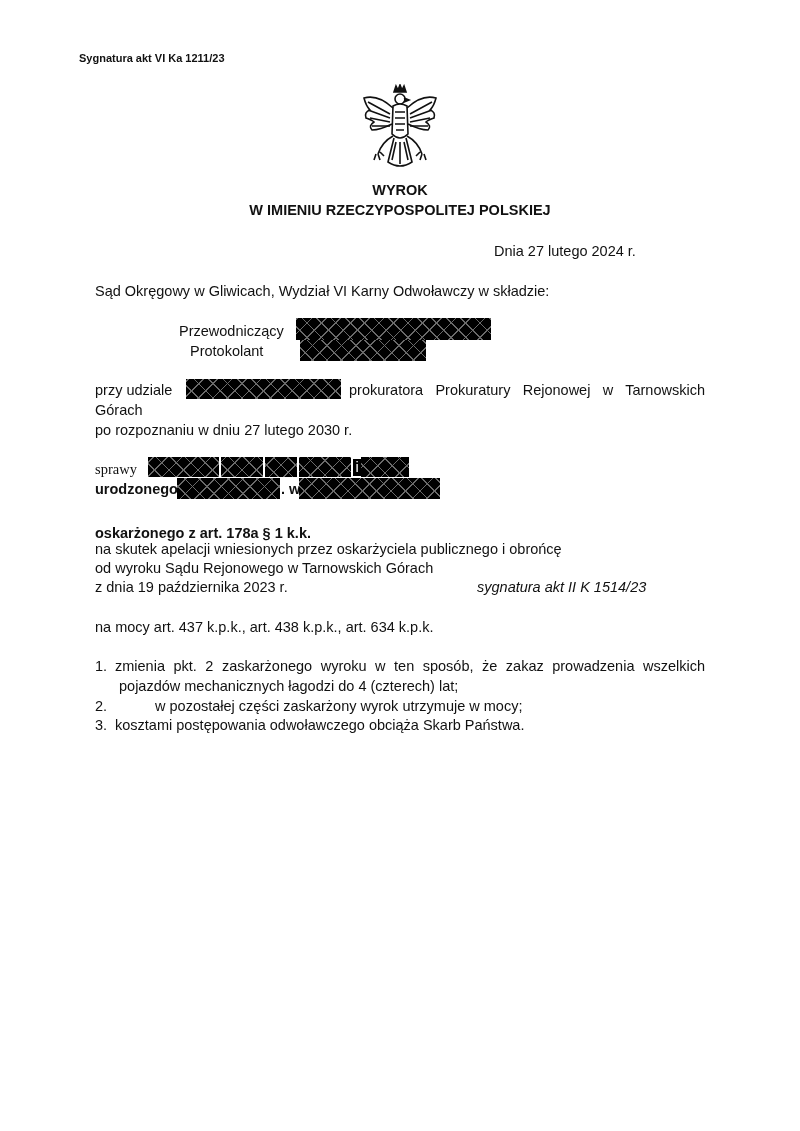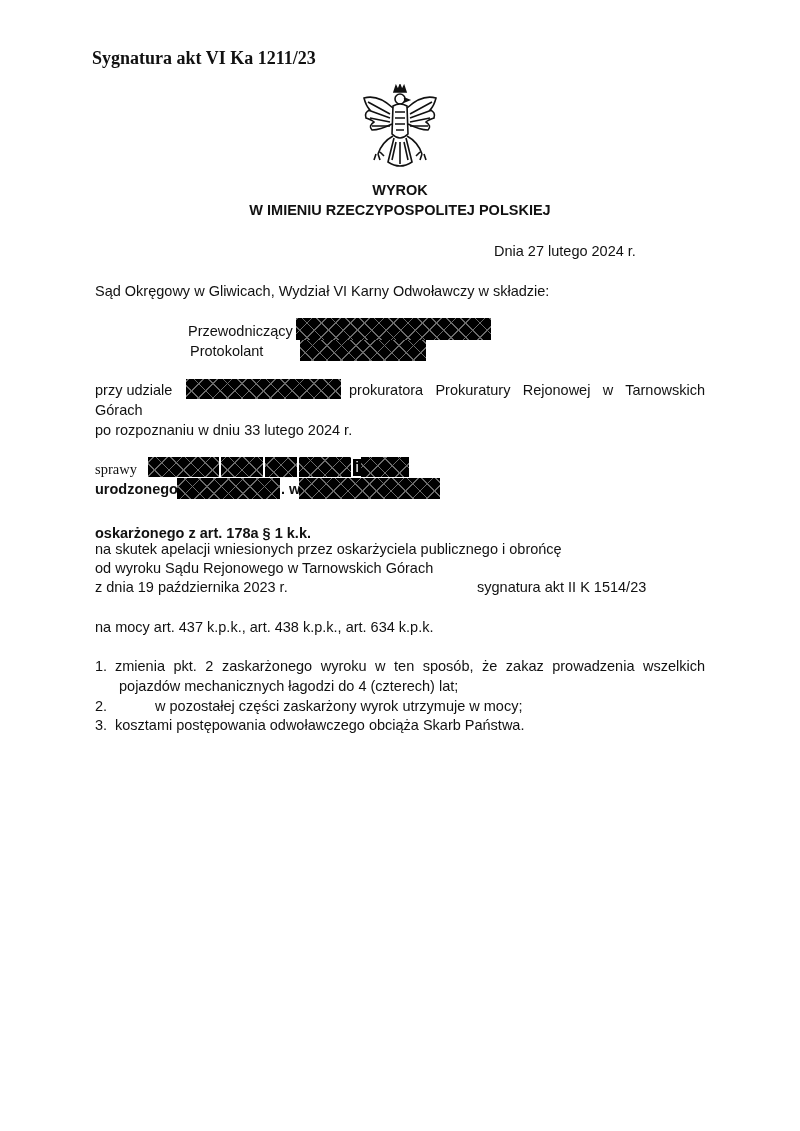--- a/index.html
+++ b/index.html
@@ -12,21 +12,21 @@
     position: absolute; background-color: #000;
     background-image:
       repeating-linear-gradient(45deg, transparent 0 9px, #6a6a6a 9px 10.2px),
       repeating-linear-gradient(-45deg, transparent 0 9px, #6a6a6a 9px 10.2px);
   }
   .eagle { position: absolute; left: 360px; top: 84px; width: 80px; height: 96px; }
 </style>
 </head>
 <body>
 
-<div class="abs bold" style="left:92px; top:48px; font-size:18px;font-family:Liberation Serif, serif;">Sygnatura akt VI Ka  1211/23</div>
+<div class="abs bold" style="left:79px; top:48px; font-size:11px;">Sygnatura akt VI Ka  1211/23</div>
 
 <svg class="eagle" viewBox="0 0 80 96">
   <g fill="none" stroke="#111" stroke-width="1.6">
 
     <path d="M34 8 L36 2 L38 6 L40 1 L42 6 L44 2 L46 8 Z" fill="#111"></path>
 
     <ellipse cx="40" cy="15" rx="5" ry="5" fill="#fff"></ellipse>
     <path d="M44 14 L49 16 L44 18" fill="#111"></path>
 
     <path d="M33 22 Q40 18 47 22 L48 50 Q40 58 32 50 Z" fill="#fff"></path>
@@ -46,50 +46,50 @@
   </g>
 </svg>
 
 <div class="abs bold center" style="top:180px;">WYROK</div>
 <div class="abs bold center" style="top:200px;">W  IMIENIU  RZECZYPOSPOLITEJ  POLSKIEJ</div>
 
 <div class="abs" style="left:494px; top:241px;">Dnia 27 lutego 2024 r.</div>
 
 <div class="abs" style="left:95px; top:281px;">Sąd Okręgowy w Gliwicach, Wydział VI Karny Odwoławczy w składzie:</div>
 
-<div class="abs" style="left:188px; top:321px;text-align:center;">Przewodniczący</div>
+<div class="abs" style="left:179px; top:321px;text-align:center;">Przewodniczący</div>
 <div class="redact" style="left:296px; top:318px; width:195px; height:22px;"></div>
 <div class="abs" style="left:190px; top:341px;">Protokolant</div>
 <div class="redact" style="left:300px; top:340px; width:126px; height:21px;"></div>
 
 <div class="abs" style="left:95px; top:380px;">przy  udziale</div>
 <div class="redact" style="left:186px; top:379px; width:155px; height:20px;"></div>
 <div class="abs" style="left:349px; top:380px; width:356px; text-align:justify; text-align-last:justify;">prokuratora  Prokuratury  Rejonowej  w  Tarnowskich</div>
 <div class="abs" style="left:95px; top:400px;">Górach</div>
-<div class="abs" style="left:95px; top:420px;">po rozpoznaniu w dniu 33 lutego 2024 r.</div>
+<div class="abs" style="left:95px; top:420px;">po rozpoznaniu w dniu 27 lutego 2030 r.</div>
 
 <div class="abs" style="left:95px; top:459px;font-family:Liberation Serif, serif;">sprawy</div>
 <div class="redact" style="left:148px; top:457px; width:71px; height:20px;"></div>
 <div class="redact" style="left:221px; top:457px; width:42px; height:20px;"></div>
 <div class="redact" style="left:265px; top:457px; width:32px; height:20px;"></div>
 <div class="redact" style="left:299px; top:457px; width:52px; height:20px;"></div>
 <div class="abs" style="left:353px; top:459px; background:#000; color:#fff; width:8px; text-align:center; line-height:17px;">i</div>
 <div class="redact" style="left:361px; top:457px; width:48px; height:20px;"></div>
 
 <div class="abs bold" style="left:95px; top:479px;">urodzonego</div>
 <div class="redact" style="left:177px; top:478px; width:103px; height:21px;"></div>
 <div class="abs bold" style="left:281px; top:479px;">. w</div>
 <div class="redact" style="left:299px; top:478px; width:141px; height:21px;"></div>
 
 <div class="abs bold" style="left:95px; top:499px;margin-top:24px;">oskarżonego z art. 178a § 1 k.k.</div>
 
 <div class="abs" style="left:95px; top:539px;">na skutek apelacji wniesionych przez oskarżyciela publicznego i obrońcę</div>
 <div class="abs" style="left:95px; top:558px;">od wyroku Sądu Rejonowego w Tarnowskich Górach</div>
 <div class="abs" style="left:95px; top:577px;">z dnia 19 października 2023 r.</div>
-<div class="abs" style="left:477px; top:577px;">sygnatura akt II K  1514/23</div>
+<div class="abs" style="left:477px; top:577px;font-style:italic;">sygnatura akt II K  1514/23</div>
 
 <div class="abs" style="left:95px; top:617px;text-align:center;">na mocy art. 437 k.p.k., art. 438 k.p.k., art. 634  k.p.k.</div>
 
 <div>
   <div class="abs" style="left:95px; top:656px;">1.</div>
   <div class="abs" style="left:115px; top:656px; width:590px; text-align:justify; text-align-last:justify;">zmienia  pkt.  2  zaskarżonego  wyroku  w  ten  sposób,  że  zakaz  prowadzenia  wszelkich</div>
   <div class="abs" style="left:119px; top:676px;">pojazdów mechanicznych łagodzi do 4 (czterech) lat;</div>
   <div class="abs" style="left:95px; top:696px;">2.</div>
   <div class="abs" style="left:115px; top:696px;margin-left:40px;">w pozostałej części zaskarżony wyrok utrzymuje w mocy;</div>
   <div class="abs" style="left:95px; top:715px;">3.</div>

